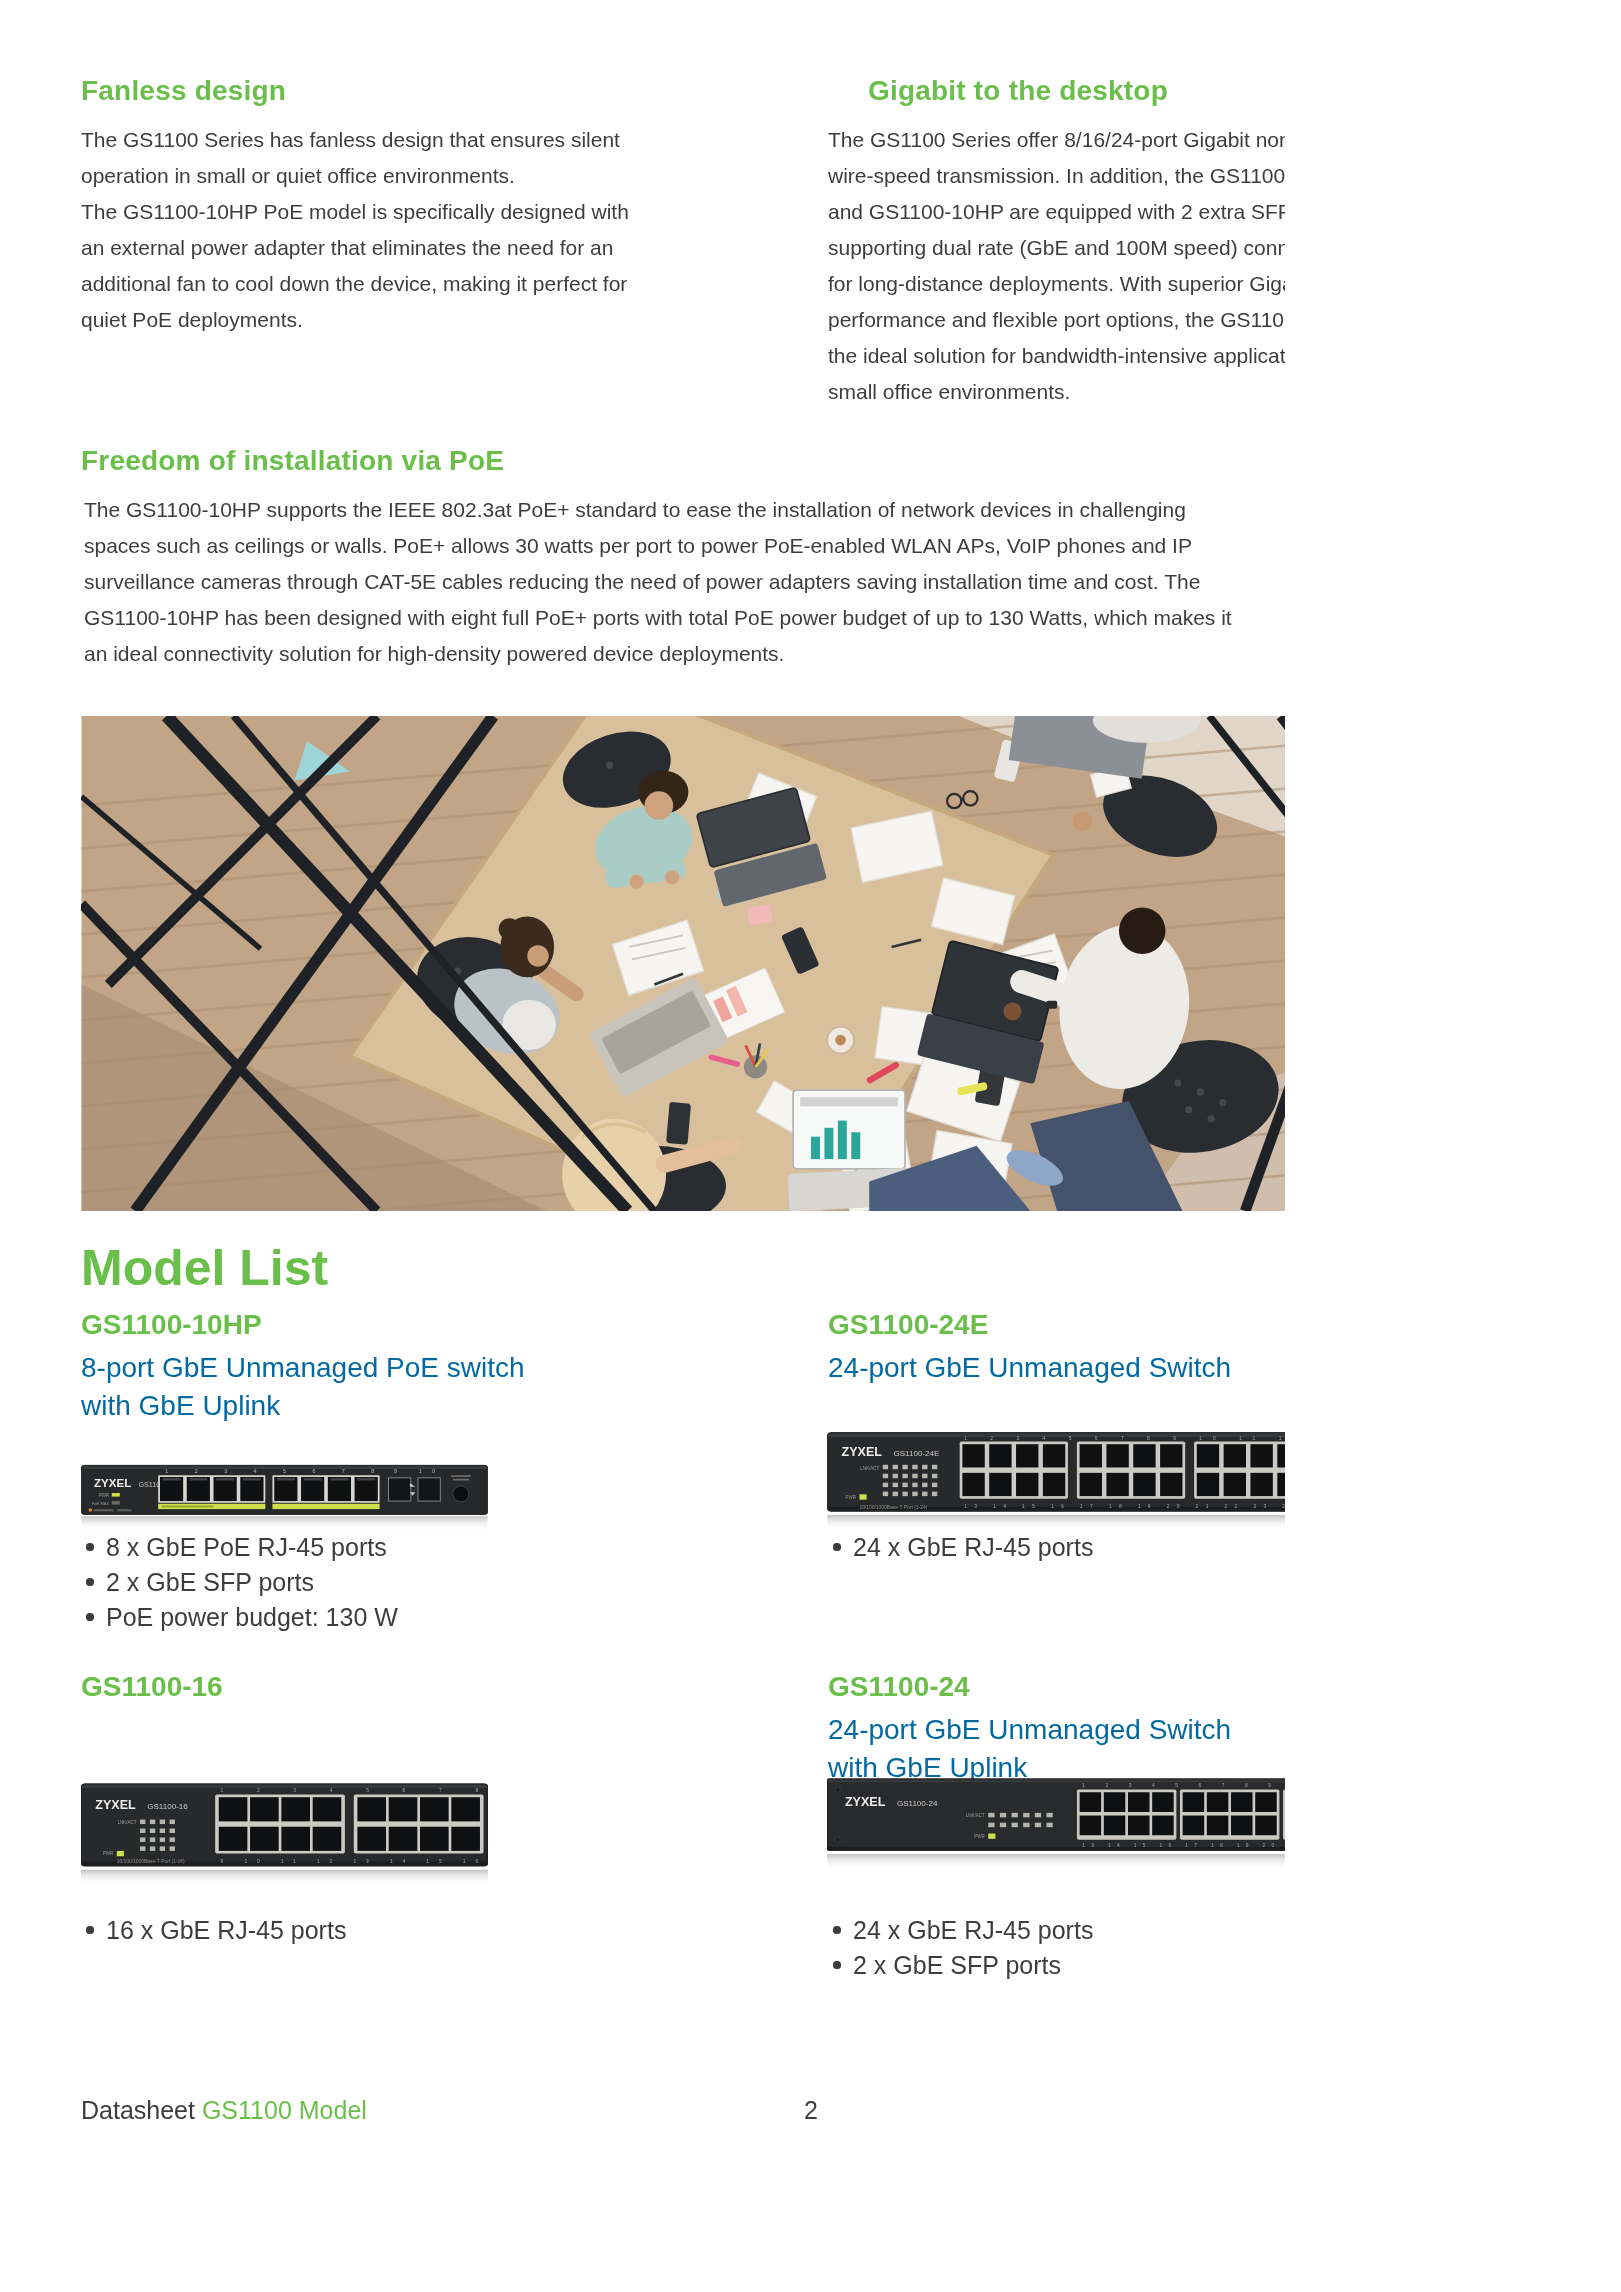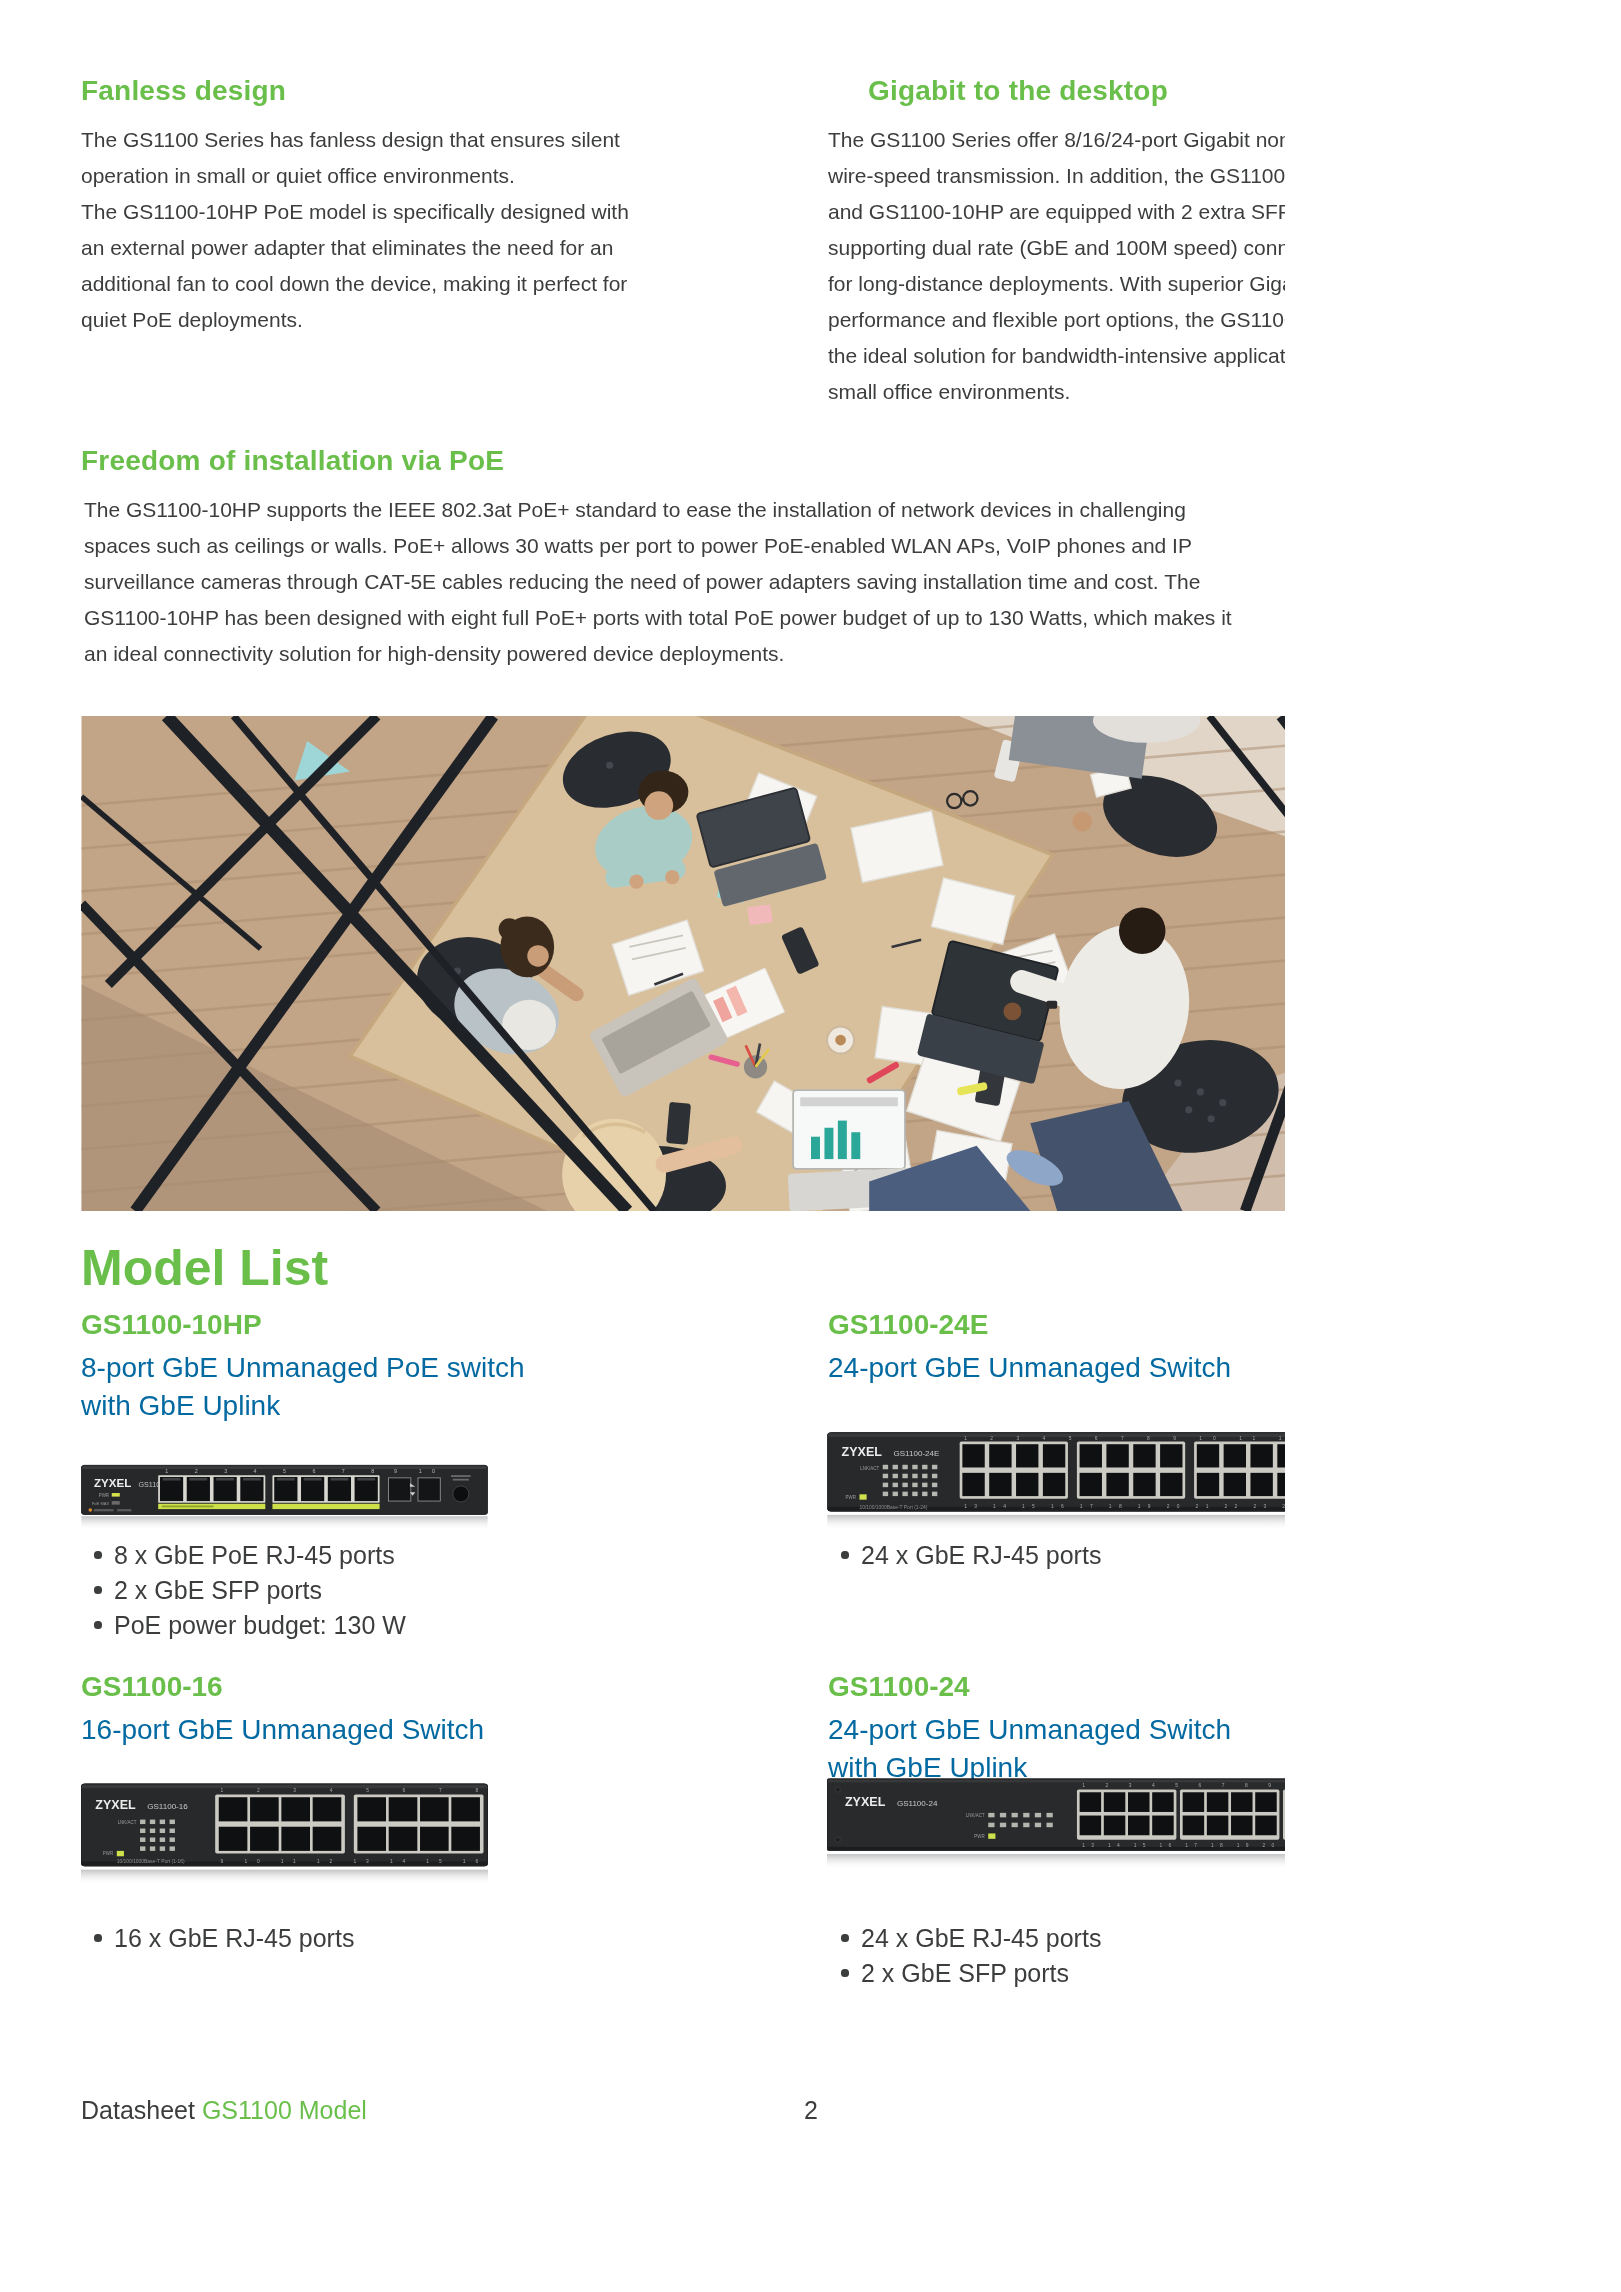--- a/index.html
+++ b/index.html
@@ -5,21 +5,21 @@
   html,body { margin:0; padding:0; background:#ffffff; }
   .page {
     position:relative; width:1285px; height:2293px; background:#ffffff;
     font-family:"Liberation Sans", sans-serif; color:#3c3e3d; overflow:hidden;
   }
   .sec-title { position:absolute; font-size:28px; font-weight:bold; color:#6abf4b; letter-spacing:0.2px; }
   .body-text { position:absolute; font-size:21px; line-height:36px; white-space:pre-line; color:#3c3e3d; }
   .big-title { position:absolute; font-size:50px; font-weight:bold; color:#6abf4b; }
   .model-name { position:absolute; font-size:28px; font-weight:bold; color:#6abf4b; }
   .model-sub  { position:absolute; font-size:28px; line-height:38px; color:#0369a1; white-space:pre-line; }
-  .bullets { position:absolute; list-style:none; margin:8px; padding:0; font-size:25px; color:#3c3e3d; }
+  .bullets { position:absolute; list-style:none; margin:0; padding:0; font-size:25px; color:#3c3e3d; }
   .bullets li { position:relative; padding-left:25px; line-height:35px; }
   .bullets li::before { content:""; position:absolute; left:5.4px; top:13.4px; width:7.2px; height:7.2px; border-radius:50%; background:#3c3e3d; }
   .photo-wrap { position:absolute; left:81px; top:716px; width:1469px; height:495px; }
   .switch { position:absolute; }
   svg text { font-family:"Liberation Sans", sans-serif; }
   .footer { position:absolute; top:2096px; left:81px; font-size:25px; color:#3c3e3d; }
   .footer .series { color:#6abf4b; }
   .page-num { position:absolute; top:2096px; left:0; width:1622px; text-align:center; font-size:25px; color:#3c3e3d; }
 </style>
 </head>
@@ -368,21 +368,20 @@
   <ul class="bullets" style="left:81px; top:1530px;">
     <li>8 x GbE PoE RJ-45 ports</li>
     <li>2 x GbE SFP ports</li>
     <li>PoE power budget: 130 W</li>
   </ul>
   <ul class="bullets" style="left:828px; top:1530px;">
     <li>24 x GbE RJ-45 ports</li>
   </ul>
 
   <div class="model-name" style="left:81px; top:1671px;">GS1100-16</div>
-  <div class="model-sub" style="left:81px; top:1711px;">16-port GbE Unmanaged Switch</div>
 
   <div class="model-name" style="left:828px; top:1671px;">GS1100-24</div>
   <div class="model-sub" style="left:828px; top:1711px;">24-port GbE Unmanaged Switch
 with GbE Uplink</div>
 
   <div class="switch" style="left:81px; top:1780px;">
     <svg width="407" height="106" viewBox="0 0 455 118">
       <defs>
           <linearGradient id="rg3" x1="0" y1="0" x2="0" y2="1">
         <stop offset="0" stop-color="#34363a" stop-opacity="0.30"></stop>

